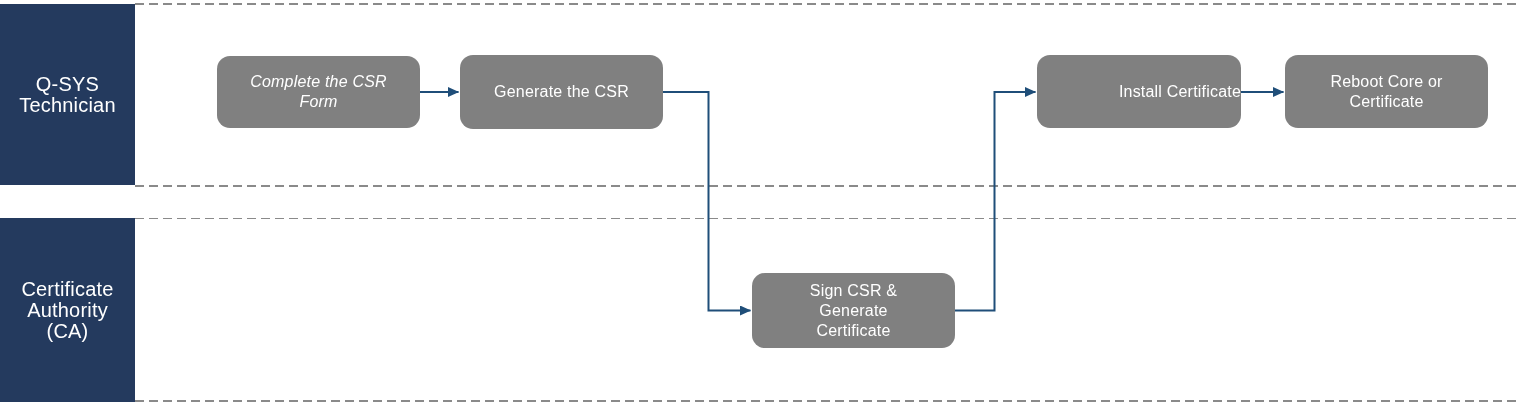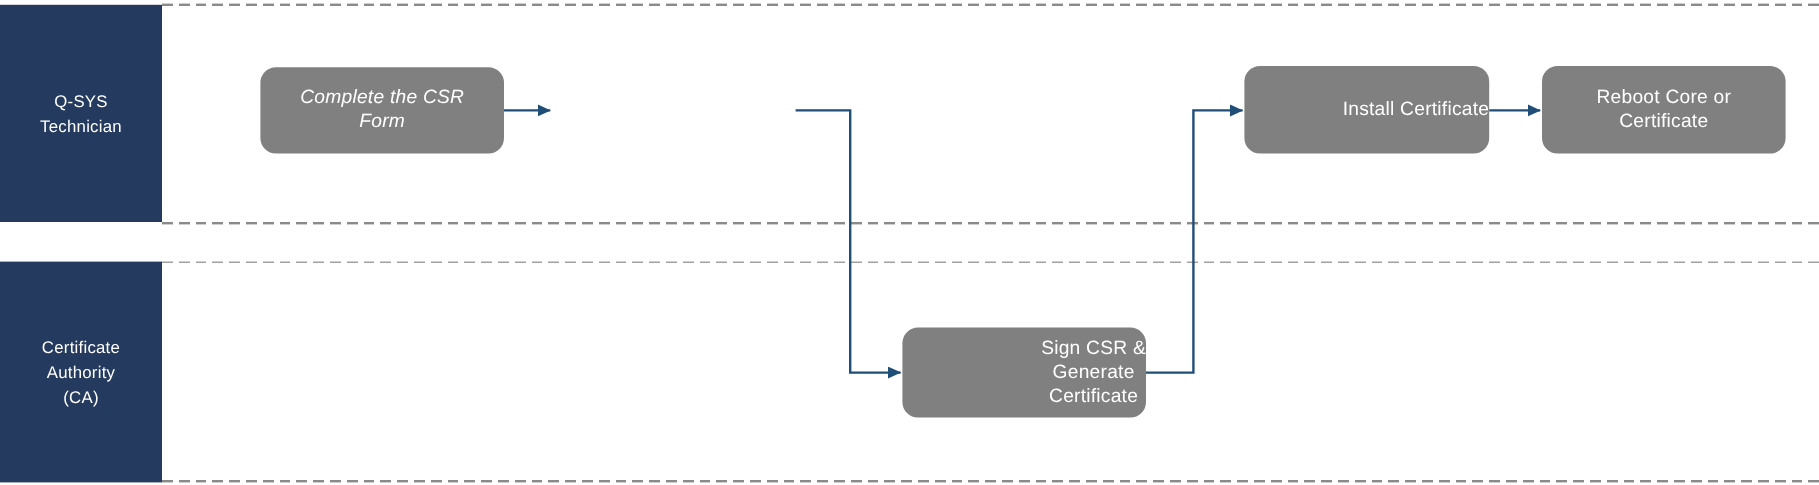--- a/index.html
+++ b/index.html
@@ -14,21 +14,21 @@
   .lane-label {
     position: absolute;
     left: 0;
     width: 135px;
     background: var(--lane-bg, #243A5E);
     color: var(--text, #ffffff);
     display: flex;
     align-items: center;
     justify-content: center;
     text-align: center;
-    font-size: 14px;
+    font-size: 20px;
     line-height: 21px;
     letter-spacing: 0.2px;
   }
   .lane-label span { white-space: pre-line; }
   .lane-1 { top: 4px; height: 181px; }
   .lane-2 { top: 218px; height: 184px; }
   .lane-border {
     position: absolute;
     left: 135px;
     width: 1381px;
@@ -49,21 +49,21 @@
     align-items: center;
     justify-content: center;
     text-align: center;
     font-size: 16px;
     line-height: 20px;
     letter-spacing: 0.2px;
   }
   .node span { white-space: pre-line; }
   .node-1 { left: 217px; top: 56px;  width: 203px; height: 72px; font-style: italic; }
   .node-2 { left: 460px; top: 55px;  width: 203px; height: 74px; }
-  .node-3 { left: 752px; top: 273px; width: 203px; height: 75px; justify-content: flex-end; }
+  .node-3 { left: 752px; top: 273px; width: 203px; height: 75px; }
   .node-4 { left: 1037px; top: 55px; width: 204px; height: 73px; justify-content: flex-end; }
   .node-5 { left: 1285px; top: 55px; width: 203px; height: 73px; }
   svg.connector-layer {
     position: absolute;
     left: 0; top: 0;
     width: 1516px; height: 404px;
     pointer-events: none;
   }
   .connector {
     stroke: var(--connector, #1F4E79);
@@ -101,20 +101,23 @@
     <path class="connector" marker-end="url(#arrowhead)" d="M 420 92 L 458.5 92"></path>
     <path class="connector" marker-end="url(#arrowhead)" d="M 663 92 L 708.5 92 L 708.5 310.5 L 750.5 310.5"></path>
     <path class="connector" marker-end="url(#arrowhead)" d="M 955 310.5 L 994.5 310.5 L 994.5 92 L 1035.5 92"></path>
     <path class="connector" marker-end="url(#arrowhead)" d="M 1241 92 L 1283.5 92"></path>
   </svg>
 
   <div class="node node-1">
     <span>Complete the CSR
 Form</span>
   </div>
+  <div class="node node-2">
+    <span>Generate the CSR</span>
+  </div>
   <div class="node node-3">
     <span>Sign CSR &amp;
 Generate
 Certificate</span>
   </div>
   <div class="node node-4">
     <span>Install Certificate</span>
   </div>
   <div class="node node-5">
     <span>Reboot Core or

